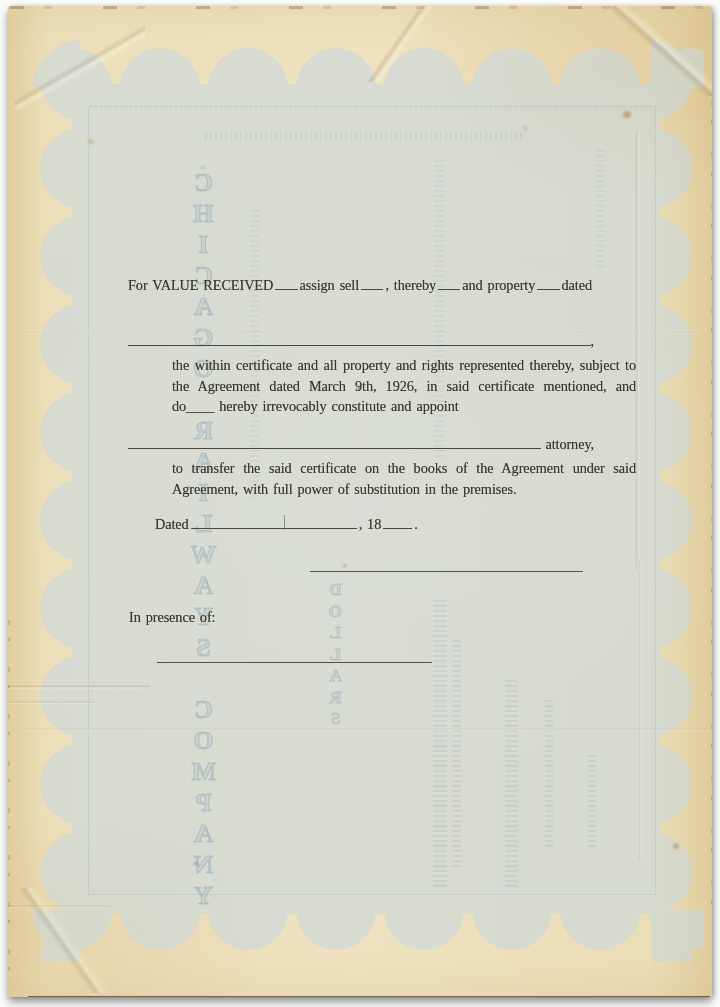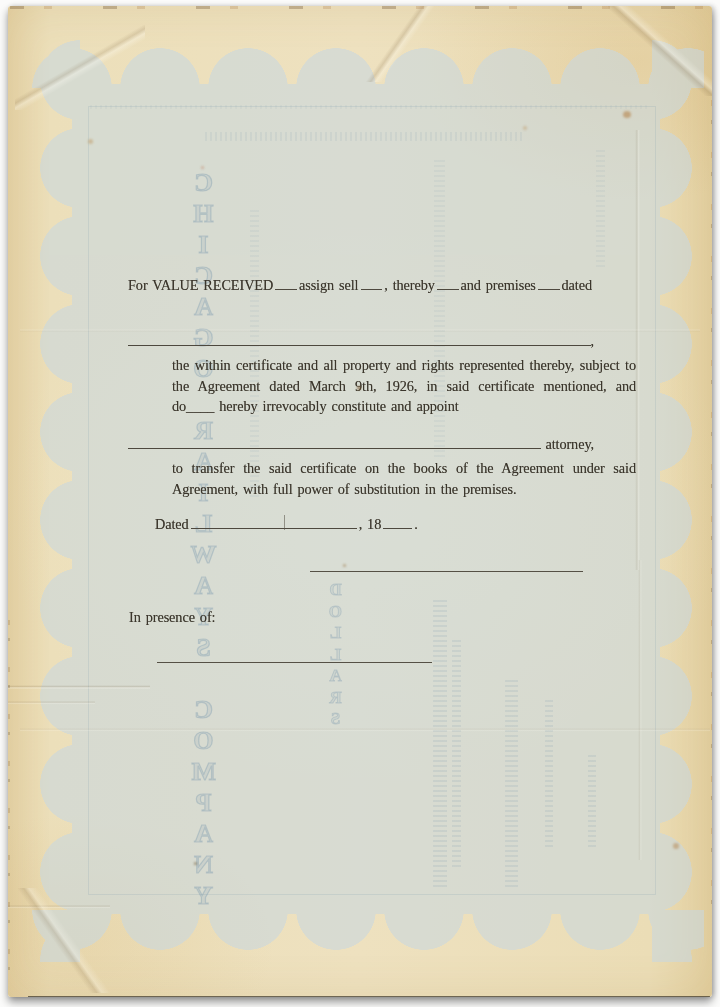--- a/index.html
+++ b/index.html
@@ -87,21 +87,21 @@
       <div class="txtrow" style="left:90px;top:105px;width:560px;height:4px;opacity:.25;"></div>
 
       <div>
         <div class="form-line flexrow ink" style="left:128px;top:275px;width:464px;">
           <span>For VALUE RECEIVED</span>
           <i class="blank"></i>
           <span>assign sell</span>
           <i class="blank"></i>
           <span>, thereby</span>
           <i class="blank"></i>
-          <span>and premises</span>
+          <span>and property</span>
           <i class="blank"></i>
           <span>dated</span>
         </div>
 
         <div class="form-line flexrow ink" style="left:128px;top:331px;width:466px;">
           <i class="blank" style="margin:0;"></i>
           <span>,</span>
         </div>
 
         <div class="form-line para ink" style="left:128px;top:355px;width:464px;">the within certificate and all property and rights represented thereby, subject to the Agreement dated March 9th, 1926, in said certificate mentioned, and do____ hereby irrevocably constitute and appoint</div>

